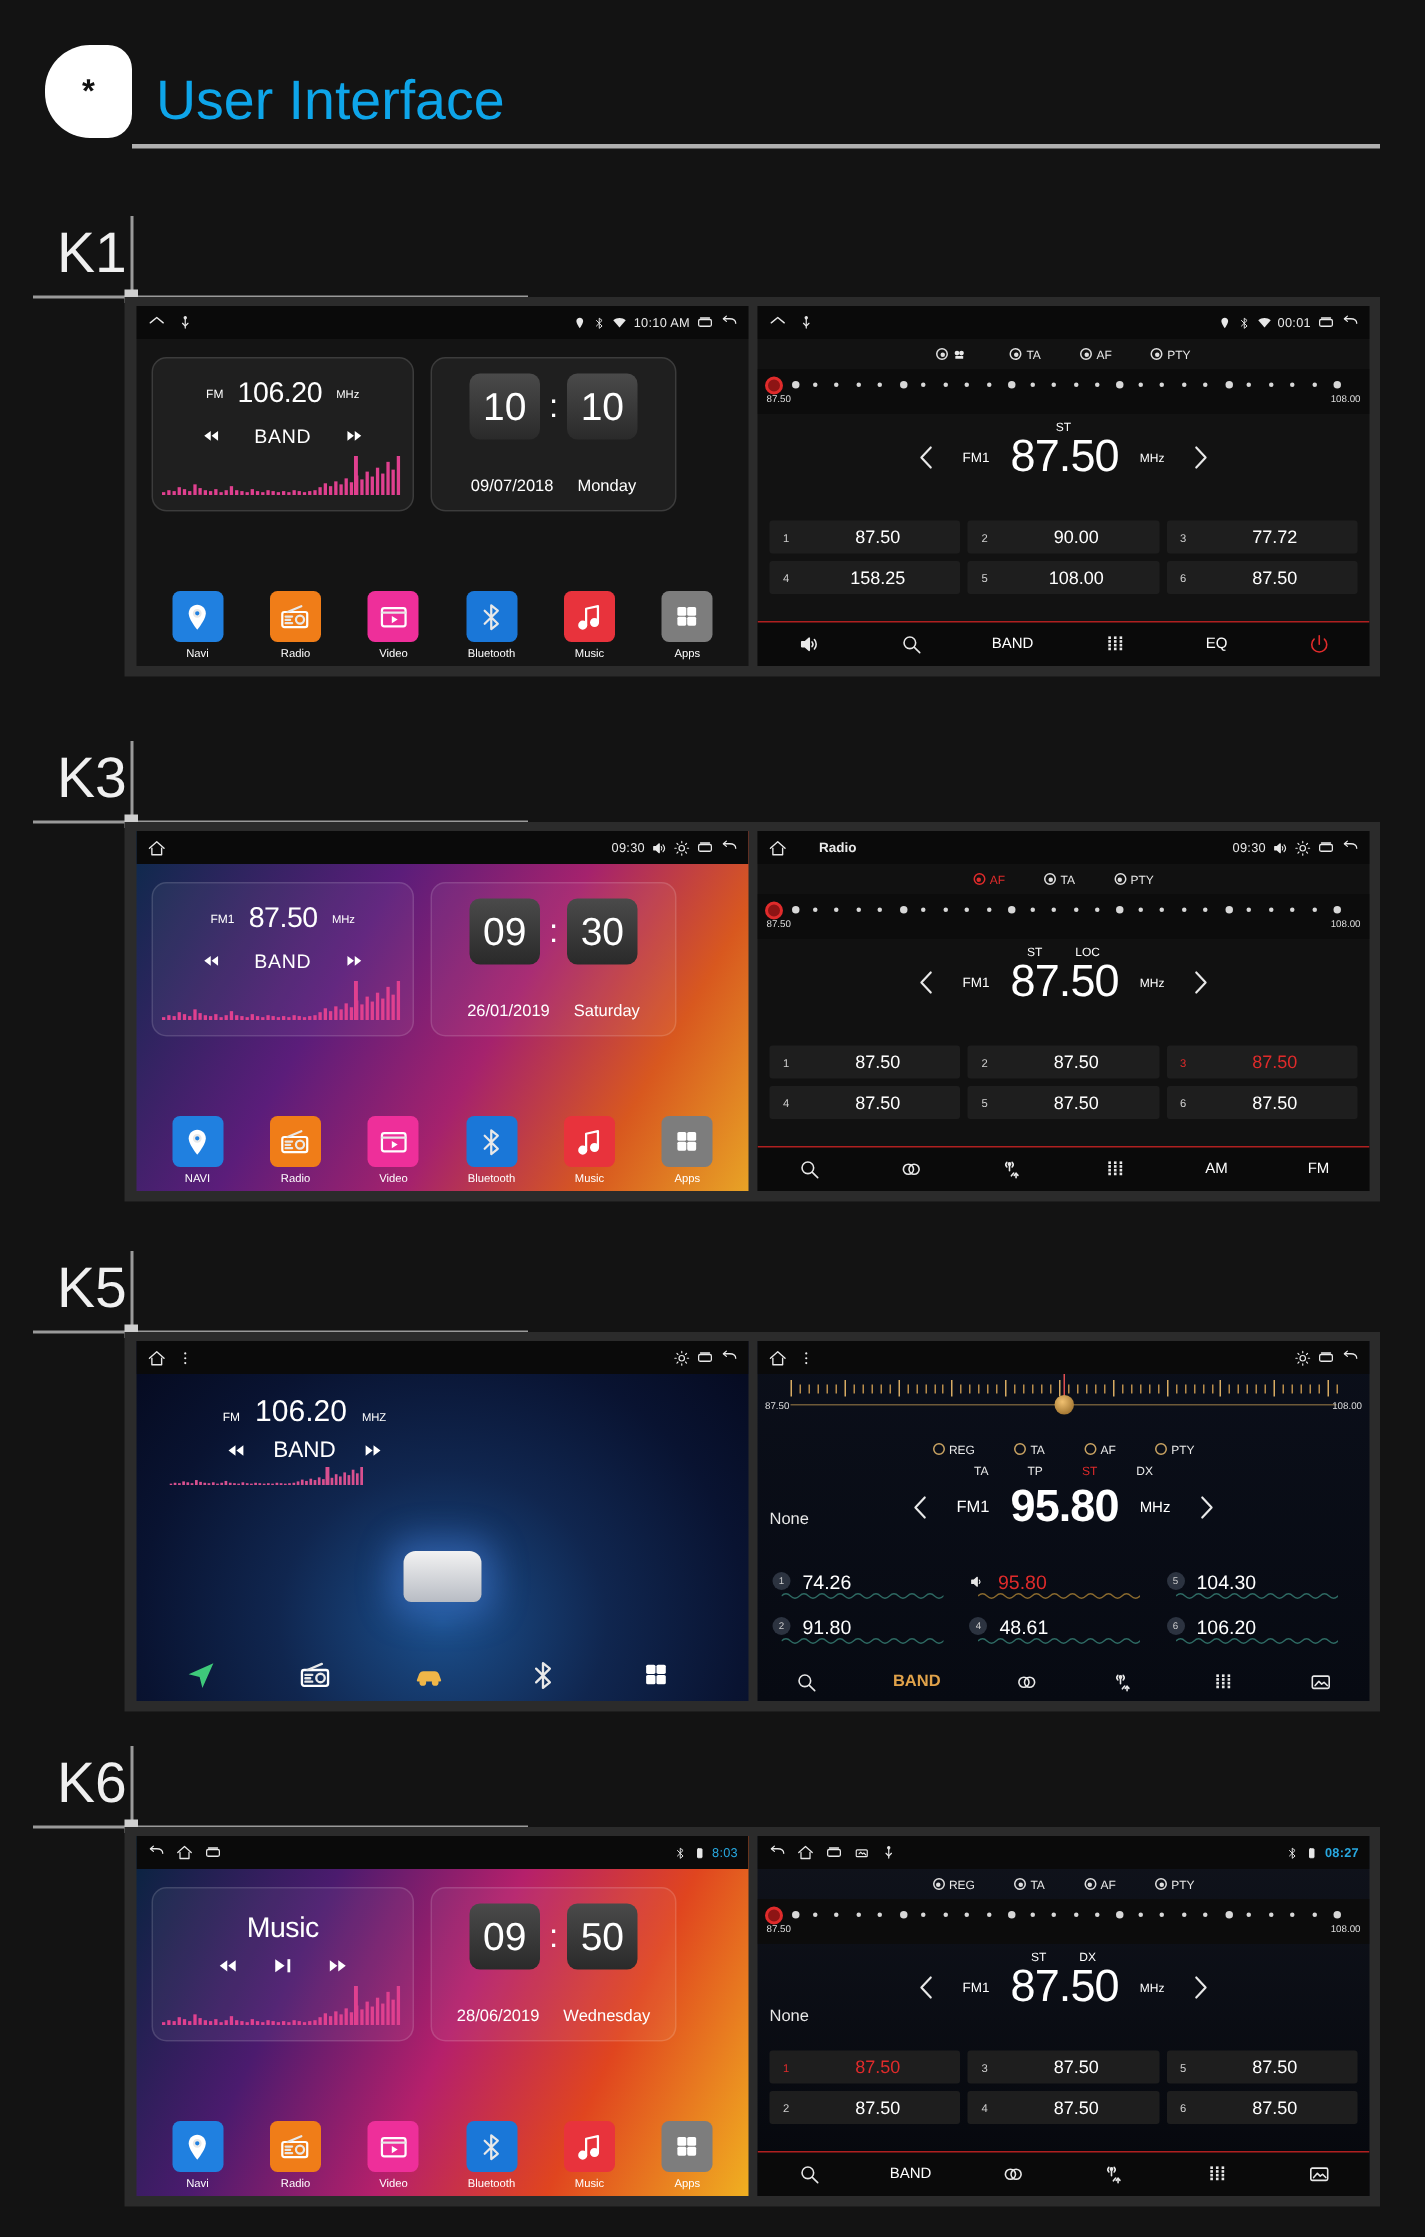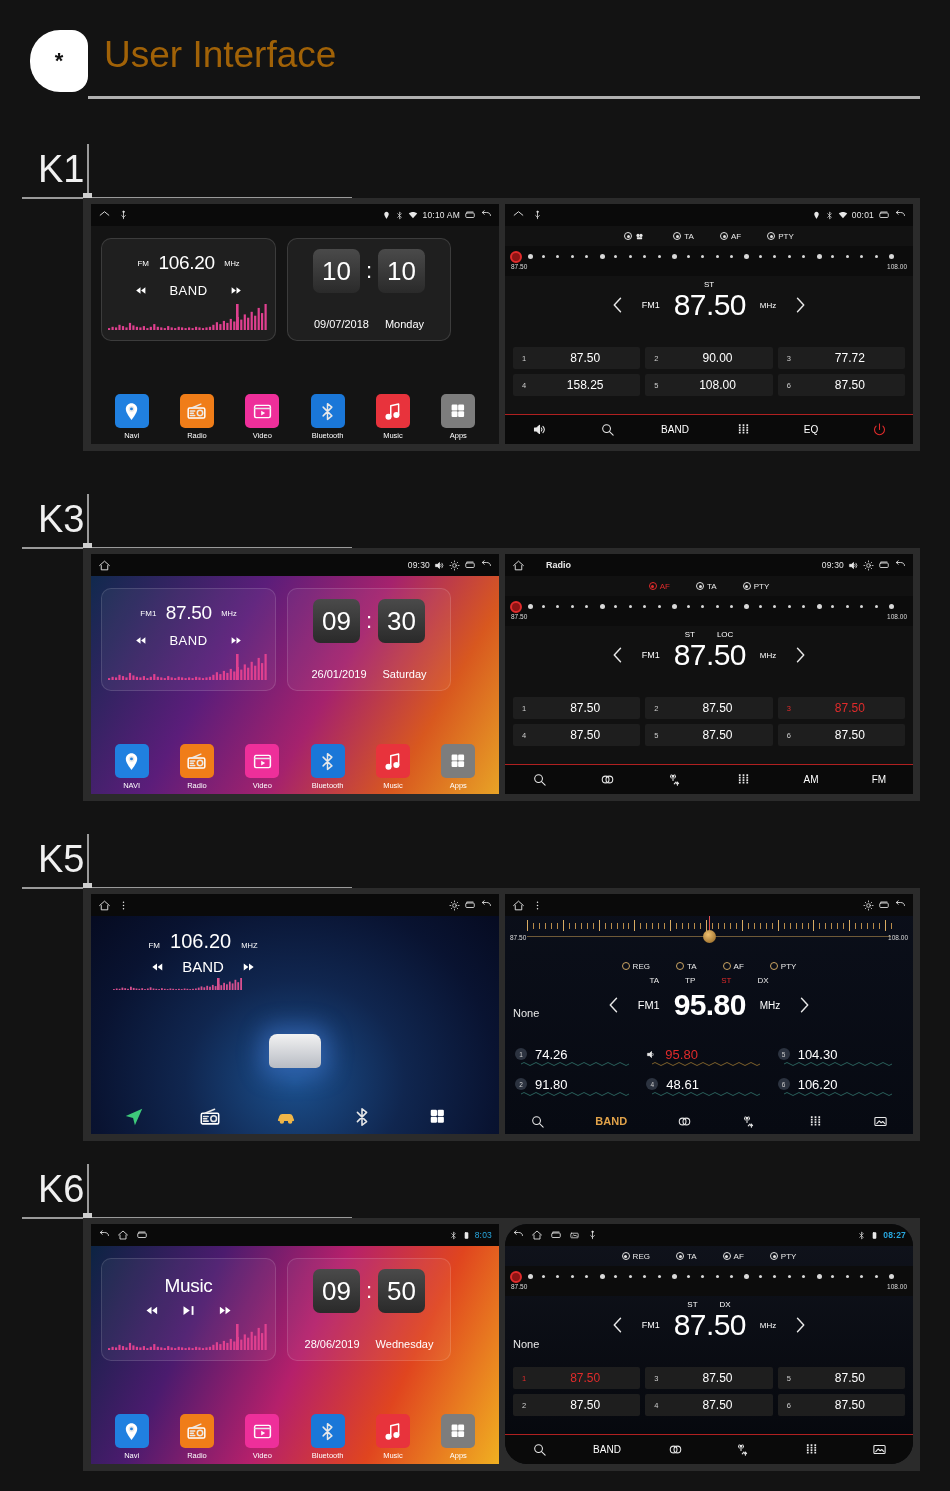--- a/index.html
+++ b/index.html
@@ -13,22 +13,22 @@
 
   
   .header { position:absolute; left:0; top:0; width:950px; height:110px; }
   .hdr-badge {
     position:absolute; left:30px; top:30px; width:58px; height:62px;
     background:#fff; border-radius:30px 16px 16px 30px;
     display:flex; align-items:center; justify-content:center;
     color:#111; font-size:22px; font-weight:bold; line-height:1;
   }
   .hdr-title {
-    position:absolute; left:104px; top:34px;
-    color:#a16207; font-size:37px; letter-spacing:0px; font-weight:400;
+    position:absolute; left:104px; top:46px;
+    color:#0ea5e9; font-size:37px; letter-spacing:0px; font-weight:400;
   }
   .hdr-rule {
     position:absolute; left:88px; top:96px; width:832px; height:3px;
     background:#b0b0b0;
   }
 
   
   .section { position:absolute; left:0; width:950px; }
   .sec-label {
     position:absolute; left:38px; top:0px;
@@ -1620,21 +1620,21 @@
                         <rect x="4.1" y="11.6" width="6.8" height="6.8" rx="1.2"></rect>
                         <rect x="11.6" y="11.6" width="6.8" height="6.8" rx="1.2"></rect>
                       </g>
                     </svg>
                   </div>
       <div class="docklabel">Apps</div>
     </div>
               </div>
     </div>
   </div>
-  <div class="screen right" style="background:linear-gradient(#10131c,#05070c);border-radius:22px;">
+  <div class="screen right" style="background:linear-gradient(#10131c,#05070c);">
     <div class="statusbar">
               <span class="ico">
                 <svg width="12" height="12" viewBox="0 0 24 24" fill="none" stroke="#e8e8e8" stroke-width="1.7" stroke-linecap="round" stroke-linejoin="round">
                   <path d="M21 13c0-4-3.5-6-8-6H5"></path>
                   <path d="M8.5 3.5 4.5 7l4 3.5"></path>
                 </svg>
               </span>
               <span class="ico">
                 <svg width="12" height="12" viewBox="0 0 24 24" fill="none" stroke="#e8e8e8" stroke-width="1.7" stroke-linecap="round" stroke-linejoin="round">
                   <path d="M3 12 L12 4 L21 12"></path>

